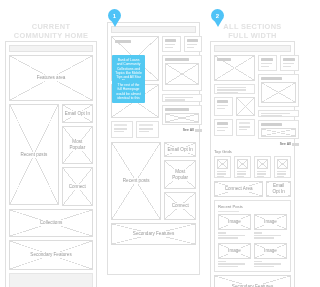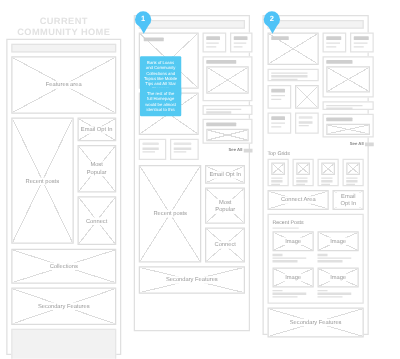--- a/index.html
+++ b/index.html
@@ -4,21 +4,21 @@
 <style>
   * { box-sizing: border-box; margin: 0; padding: 0; }
   html, body {
     width: 300px; height: 287px;
     background: #ffffff;
     font-family: "Liberation Sans", sans-serif;
     overflow: hidden;
   }
   .board { display: flex; width: 300px; height: 287px; }
 
-  .col { position: relative; padding-top: 12px; }
+  .col { position: relative; padding-top: 22px; }
   .col-1 { width: 102px; }
   .col-2 { width: 103px; }
   .col-3 { width: 95px; }
 
   .col-title {
     text-align: center;
     color: #e2e2e2;
     font-weight: bold;
     font-size: 7.4px;
     line-height: 8.5px;
@@ -252,20 +252,22 @@
         <span class="xlabel">Secondary Features</span>
       </div>
     </div>
   </div>
 
   <div class="col col-3">
     <div class="pin">
       <div class="bulb">2</div>
       <div class="tip"></div>
     </div>
+    <div class="col-title">ALL SECTIONS
+FULL WIDTH</div>
 
     <div class="frame frame-3">
       <div class="navbar"></div>
 
       <div class="row mb3">
         <div style="width:41px">
           <div class="xbox mb3" style="height:26px">
             <span class="bar" style="position:absolute;left:2px;top:2px;width:14px;z-index:3"></span>
           </div>
           <div class="card mb3" style="height:10px">

